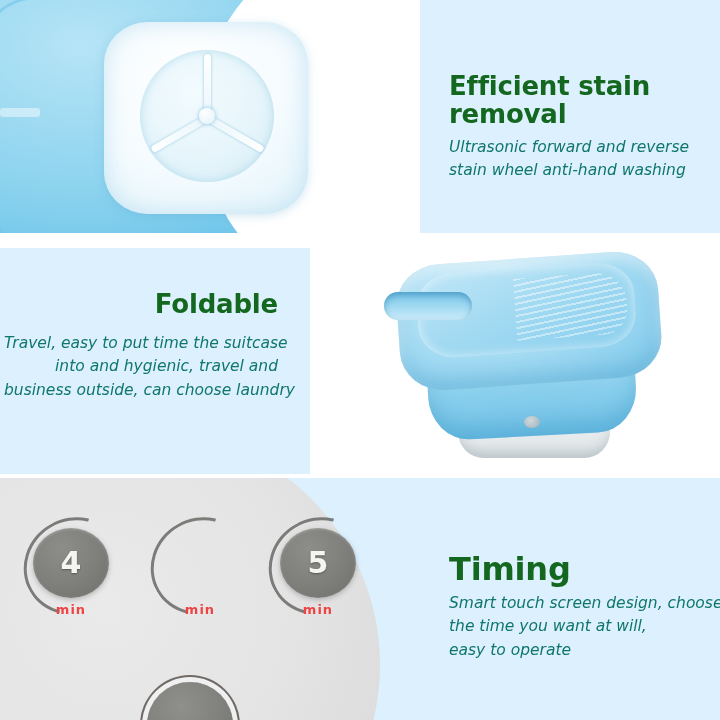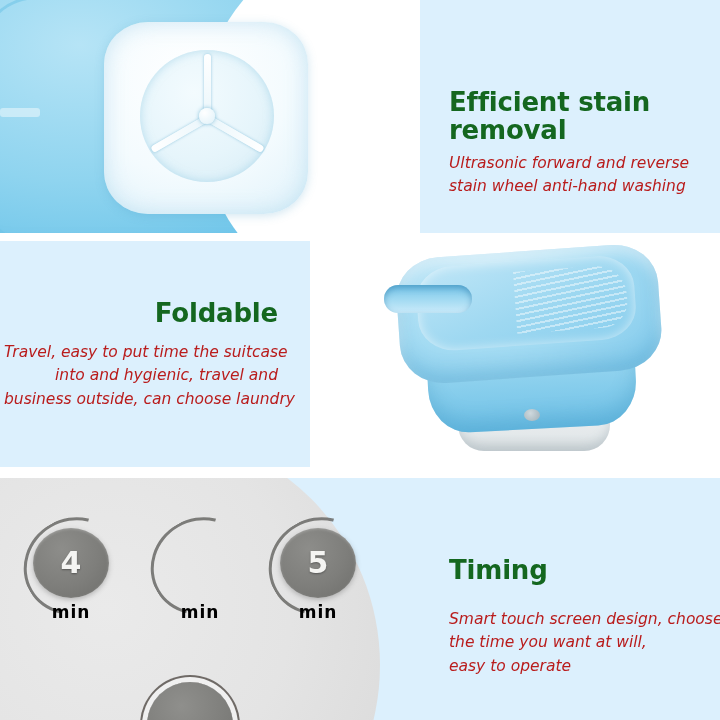--- a/index.html
+++ b/index.html
@@ -9,30 +9,30 @@
     font-family:"DejaVu Sans", sans-serif;
     overflow:hidden;
   }
   .page{position:relative;width:720px;height:720px;background:#fff;overflow:hidden;}
 
   
   .panel{position:absolute;left:0;width:720px;overflow:hidden;}
   .panel .bg{position:absolute;inset:0;background:#dcf0fd;}
 
   
-  .txt{position:absolute;z-index:12;margin-top:16px;}
+  .txt{position:absolute;z-index:12;}
   .head{
     color:#14671f;
     font-weight:bold;
     letter-spacing:-0.2px;
     line-height:1.08;
     font-family:"DejaVu Sans", sans-serif;
   }
   .sub{
-    color:#b91c1c;
+    color:#0f766e;
     font-style:italic;
     font-family:"DejaVu Sans", sans-serif;
     line-height:1.5;
   }
   .sub div{white-space:nowrap;}
 
   
   #p1{top:0;height:233px;}
   
   #p1 .photo{
@@ -107,21 +107,21 @@
   #p1 .notch.n1{left:0px;top:108px;width:40px;height:9px;}
   #p1 .notch.n2{left:330px;top:96px;width:14px;height:60px;background:rgba(60,150,200,.22);}
   #p1 .seam{
     position:absolute;left:348px;top:6px;width:4px;height:200px;
     background:rgba(60,150,200,.30);border-radius:3px;z-index:3;
   }
   #p1 .t-head{left:449px;top:72px;width:262px;font-size:26px;}
   #p1 .t-sub{left:449px;top:136px;width:268px;font-size:15.5px;}
 
   
-  #p2{top:241px;height:226px;}
+  #p2{top:248px;height:226px;}
   #p2 .photo{
     position:absolute;right:0;top:0;width:410px;height:226px;
     background:#ffffff;overflow:hidden;
   }
   
   #p2 .cut{
     position:absolute;left:-2px;top:-62px;width:352px;height:352px;
     border-radius:50%;background:#ffffff;z-index:4;
   }
   
@@ -209,21 +209,21 @@
   
   #p3 .arc{
     position:absolute;width:96px;height:90px;border-radius:50%;
     border:3px solid #6a6a67;
     border-right-color:transparent;border-bottom-color:transparent;
     transform:rotate(-30deg);
     z-index:5;opacity:.85;
   }
   #p3 .minlbl{
     position:absolute;width:80px;text-align:center;
-    color:#000000;font-size:17px;font-weight:bold;letter-spacing:1px;
+    color:#ef4444;font-size:13px;font-weight:bold;letter-spacing:1px;
     font-family:"DejaVu Sans", sans-serif;
     z-index:6;
   }
   
   #p3 .b-a{left:33px;top:50px;}   #p3 .a-a{left:23px;top:40px;}   #p3 .m-a{left:31px;top:124px;}
   #p3 .b-b{left:162px;top:50px;}  #p3 .a-b{left:150px;top:40px;}  #p3 .m-b{left:160px;top:124px;}
   #p3 .b-c{left:280px;top:50px;}  #p3 .a-c{left:268px;top:40px;}  #p3 .m-c{left:278px;top:124px;}
   #p3 .btn.wide{width:84px;}
   
   #p3 .btn-bottom{
@@ -308,20 +308,20 @@
       <div class="arc a-c"></div>
       <div class="btn b-c">
         <span>5</span>
       </div>
       <div class="minlbl m-c">min</div>
 
       <div class="btn-bottom"></div>
     </div>
   </section>
 
-  <div class="txt head" style="left:449px;top:540px;width:250px;font-size:26px;">Timing</div>
+  <div class="txt head" style="left:449px;top:552px;width:250px;font-size:32px;">Timing</div>
   <div class="txt sub" style="left:449px;top:592px;width:268px;font-size:15.5px;">
     <div>Smart touch screen design, choose</div>
     <div>the time you want at will,</div>
     <div>easy to operate</div>
   </div>
 
 </div>
 
 </body></html>

